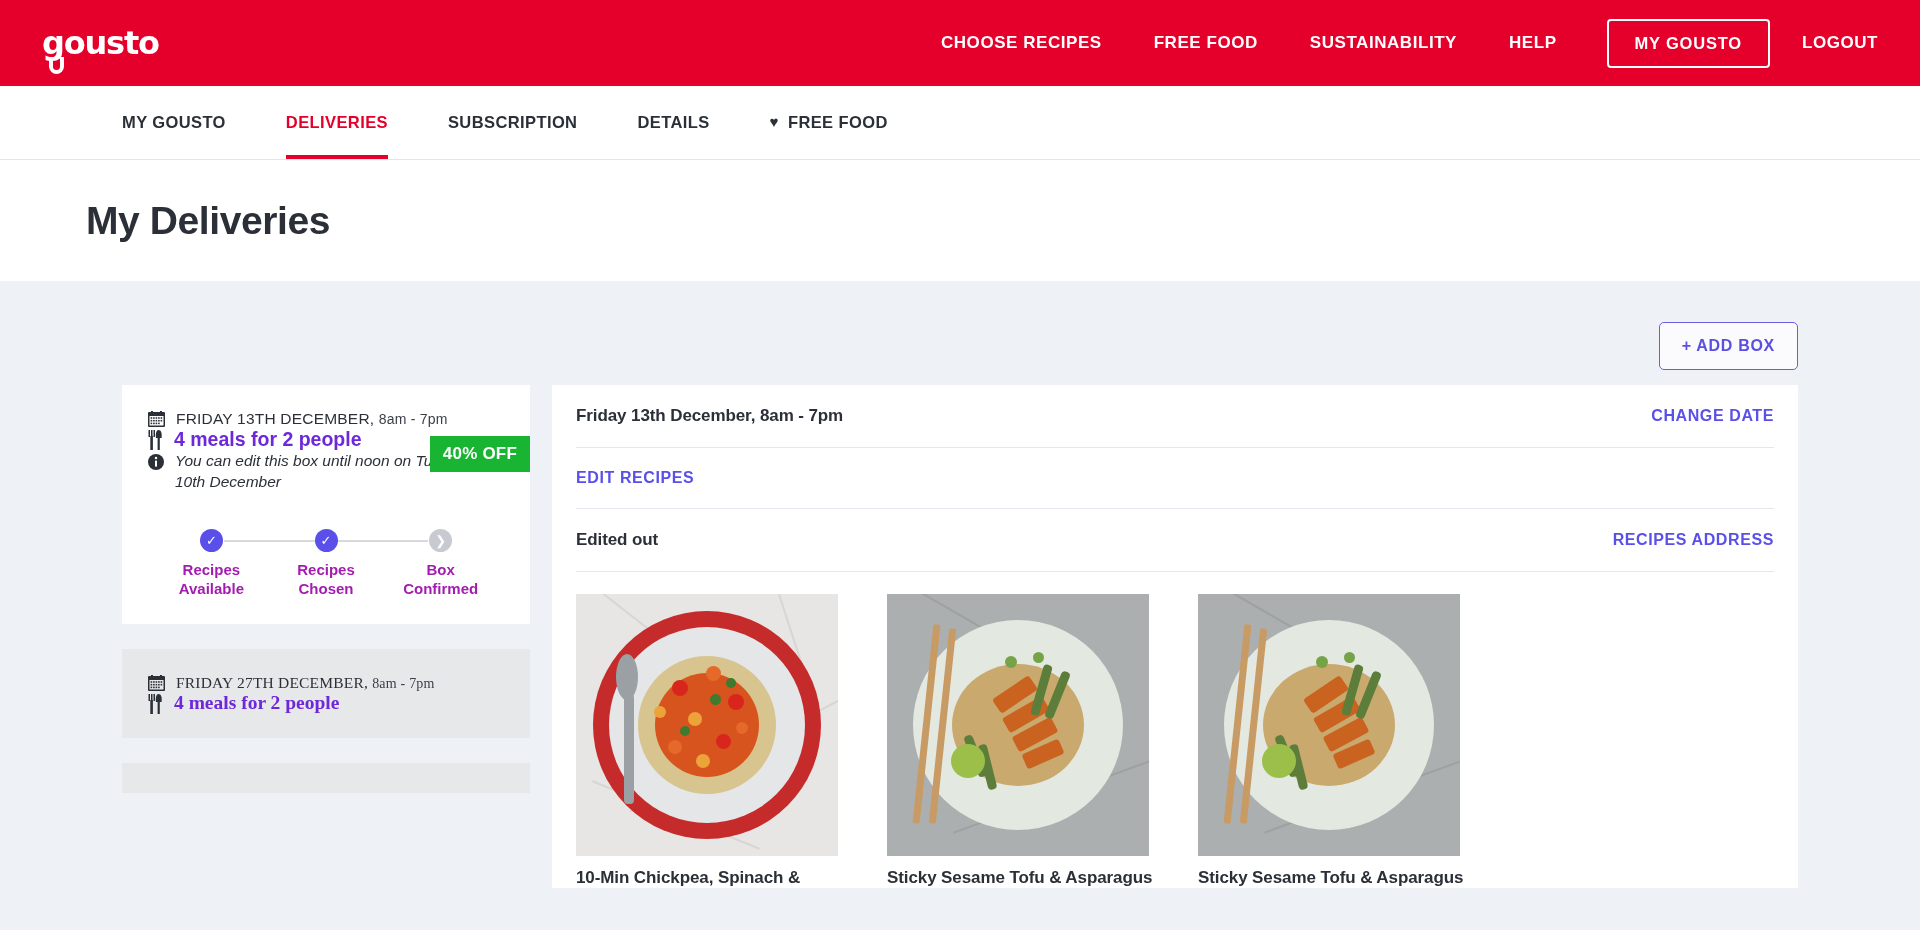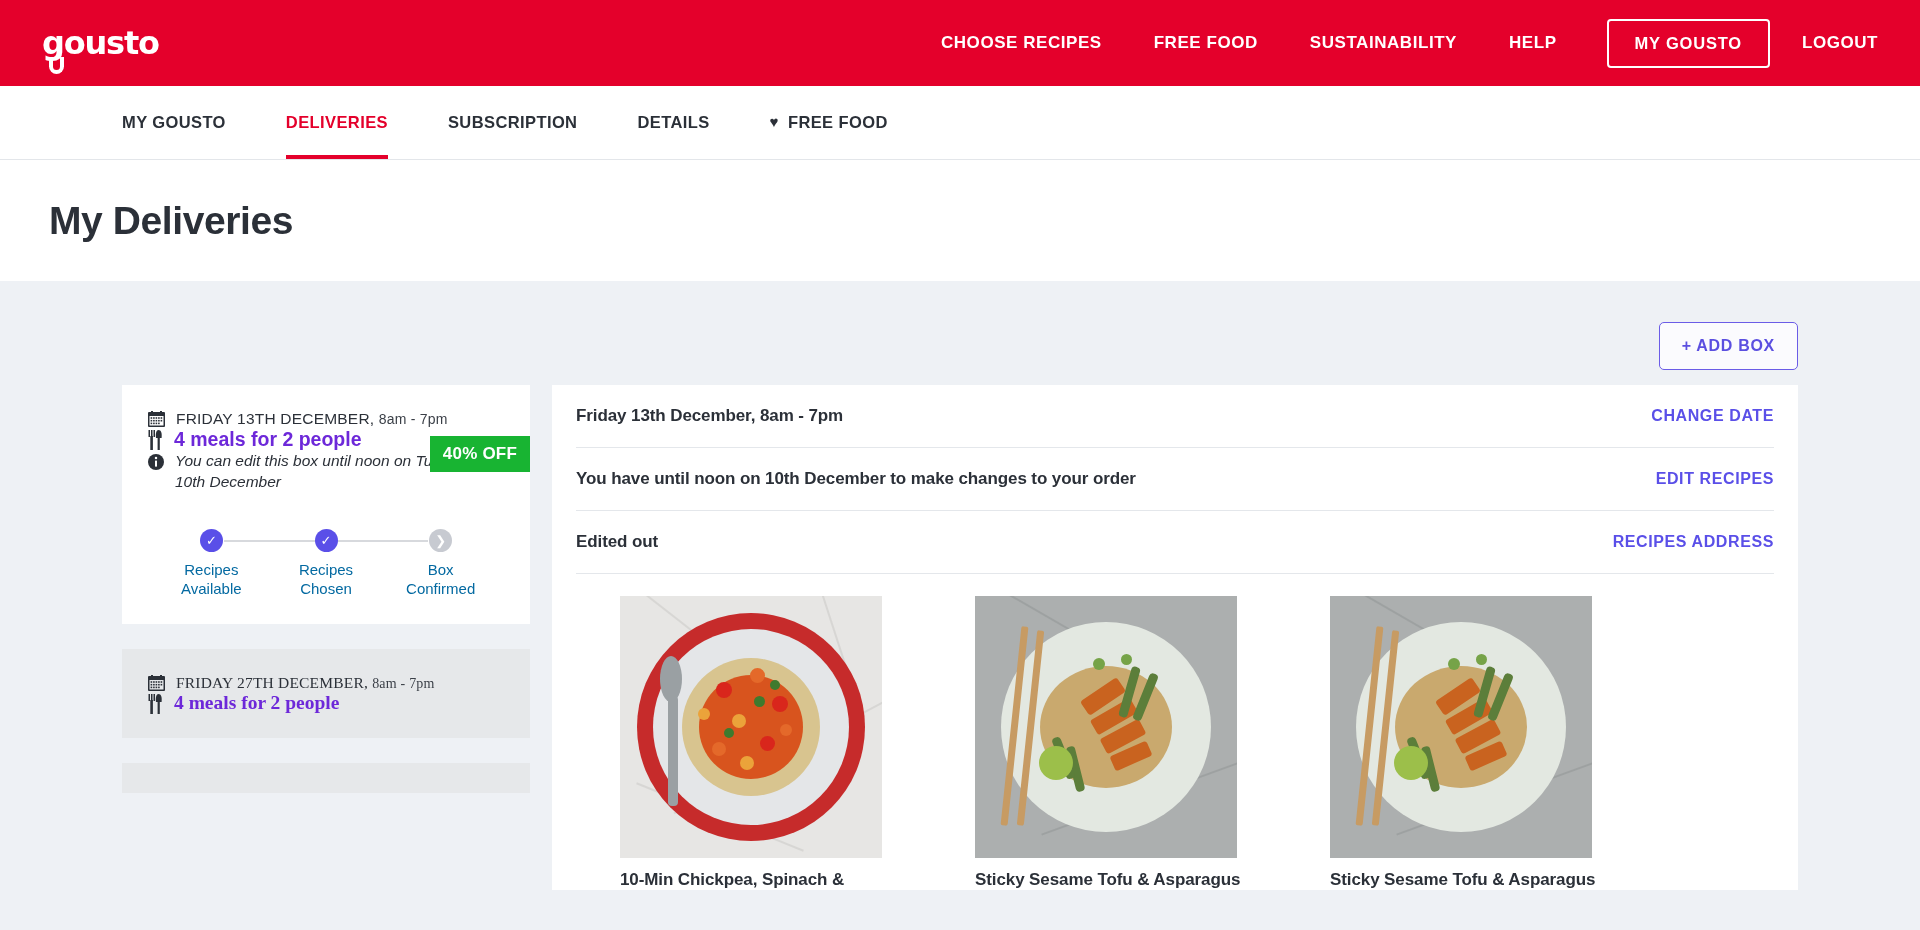--- a/index.html
+++ b/index.html
@@ -106,21 +106,21 @@
     position: relative;
     top: -1px;
   }
 
   
   .titleband {
     background: #ffffff;
     height: 121px;
     display: flex;
     align-items: center;
-    padding-left: 49px;
+    padding-left: 86px;
   }
   .page-title {
     font-size: 39px;
     font-weight: 700;
     color: #2B3038;
     letter-spacing: -0.4px;
   }
 
   
   .main {
@@ -231,23 +231,24 @@
   .step .dot {
     width: 23px; height: 23px; border-radius: 50%;
     background: #5A4FE8;
     display: flex; align-items: center; justify-content: center;
     color: #fff; font-size: 13px; line-height: 1;
   }
   .step.pending .dot { background: #C7CAD1; }
   .step .label {
     margin-top: 9px;
     font-size: 15px;
-    color: #0369a1;
+    color: #a21caf;
     text-align: center;
     line-height: 1.25;
+    font-weight: bold;
   }
 
   
   .right-col { flex: 1; }
   .panel { background: #ffffff; padding: 0 24px; }
   .panel-row {
     display: flex;
     align-items: center;
     justify-content: space-between;
     padding: 21px 0;
@@ -265,21 +266,21 @@
     letter-spacing: 0.6px;
     color: #5A4FE8;
     cursor: pointer;
   }
 
   .recipes {
     display: flex;
     gap: 11px;
     padding: 22px 0 0 0;
   }
-  .recipe { width: 300px; flex: none; margin-left: 44px; }
+  .recipe { width: 300px; flex: none; }
   .recipe-img {
     width: 262px; height: 262px;
     background: #cfd3d6;
     position: relative;
     overflow: hidden;
   }
   .recipe-title {
     margin-top: 11px;
     font-size: 17px;
     font-weight: 700;
@@ -499,21 +500,20 @@
 
     <div class="right-col">
       <div class="panel">
 
         <div class="panel-row">
           <div class="rowtext">Friday 13th December, 8am - 7pm</div>
           <div class="rowaction">CHANGE DATE</div>
         </div>
 
         <div class="panel-row">
-          <div class="rowtext">You have until noon on 10th December to make changes to your order</div>
           <div class="rowaction">EDIT RECIPES</div>
         </div>
 
         <div class="panel-row">
           <div class="rowtext">Edited out</div>
           <div class="rowaction">RECIPES ADDRESS</div>
         </div>
 
         <div class="recipes">
 

